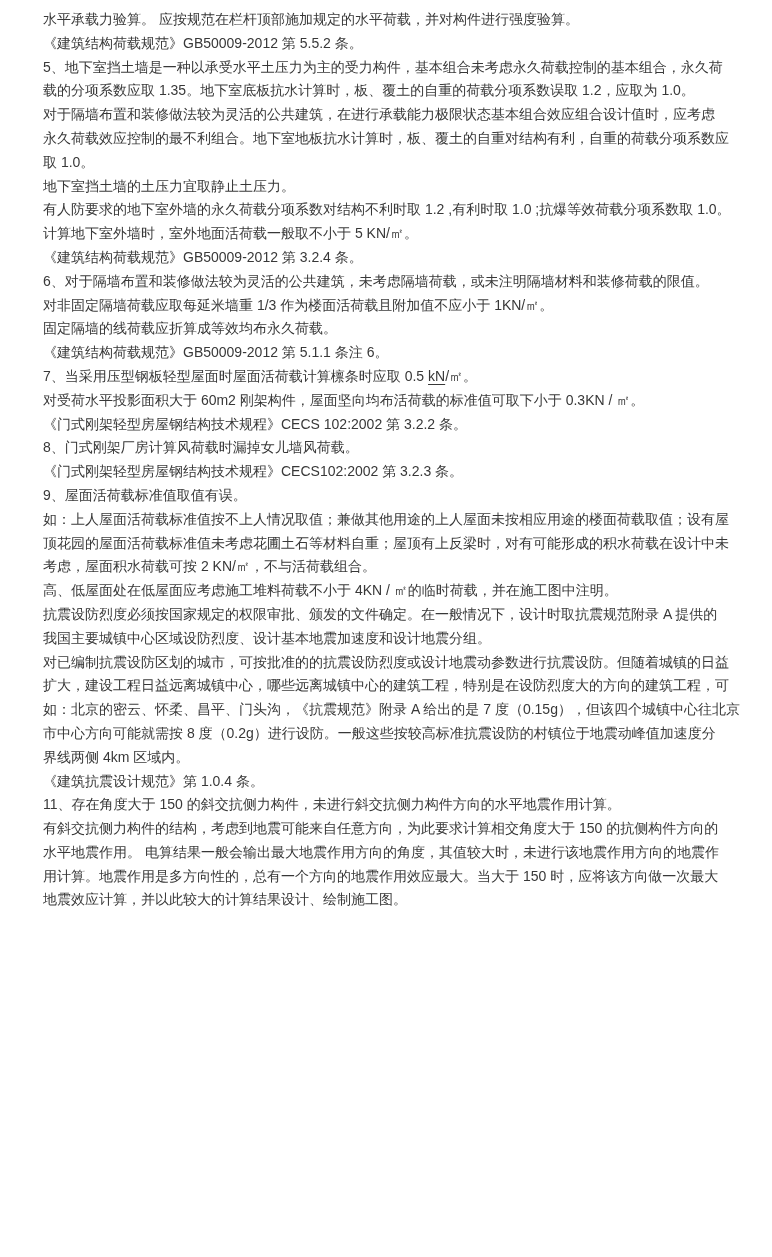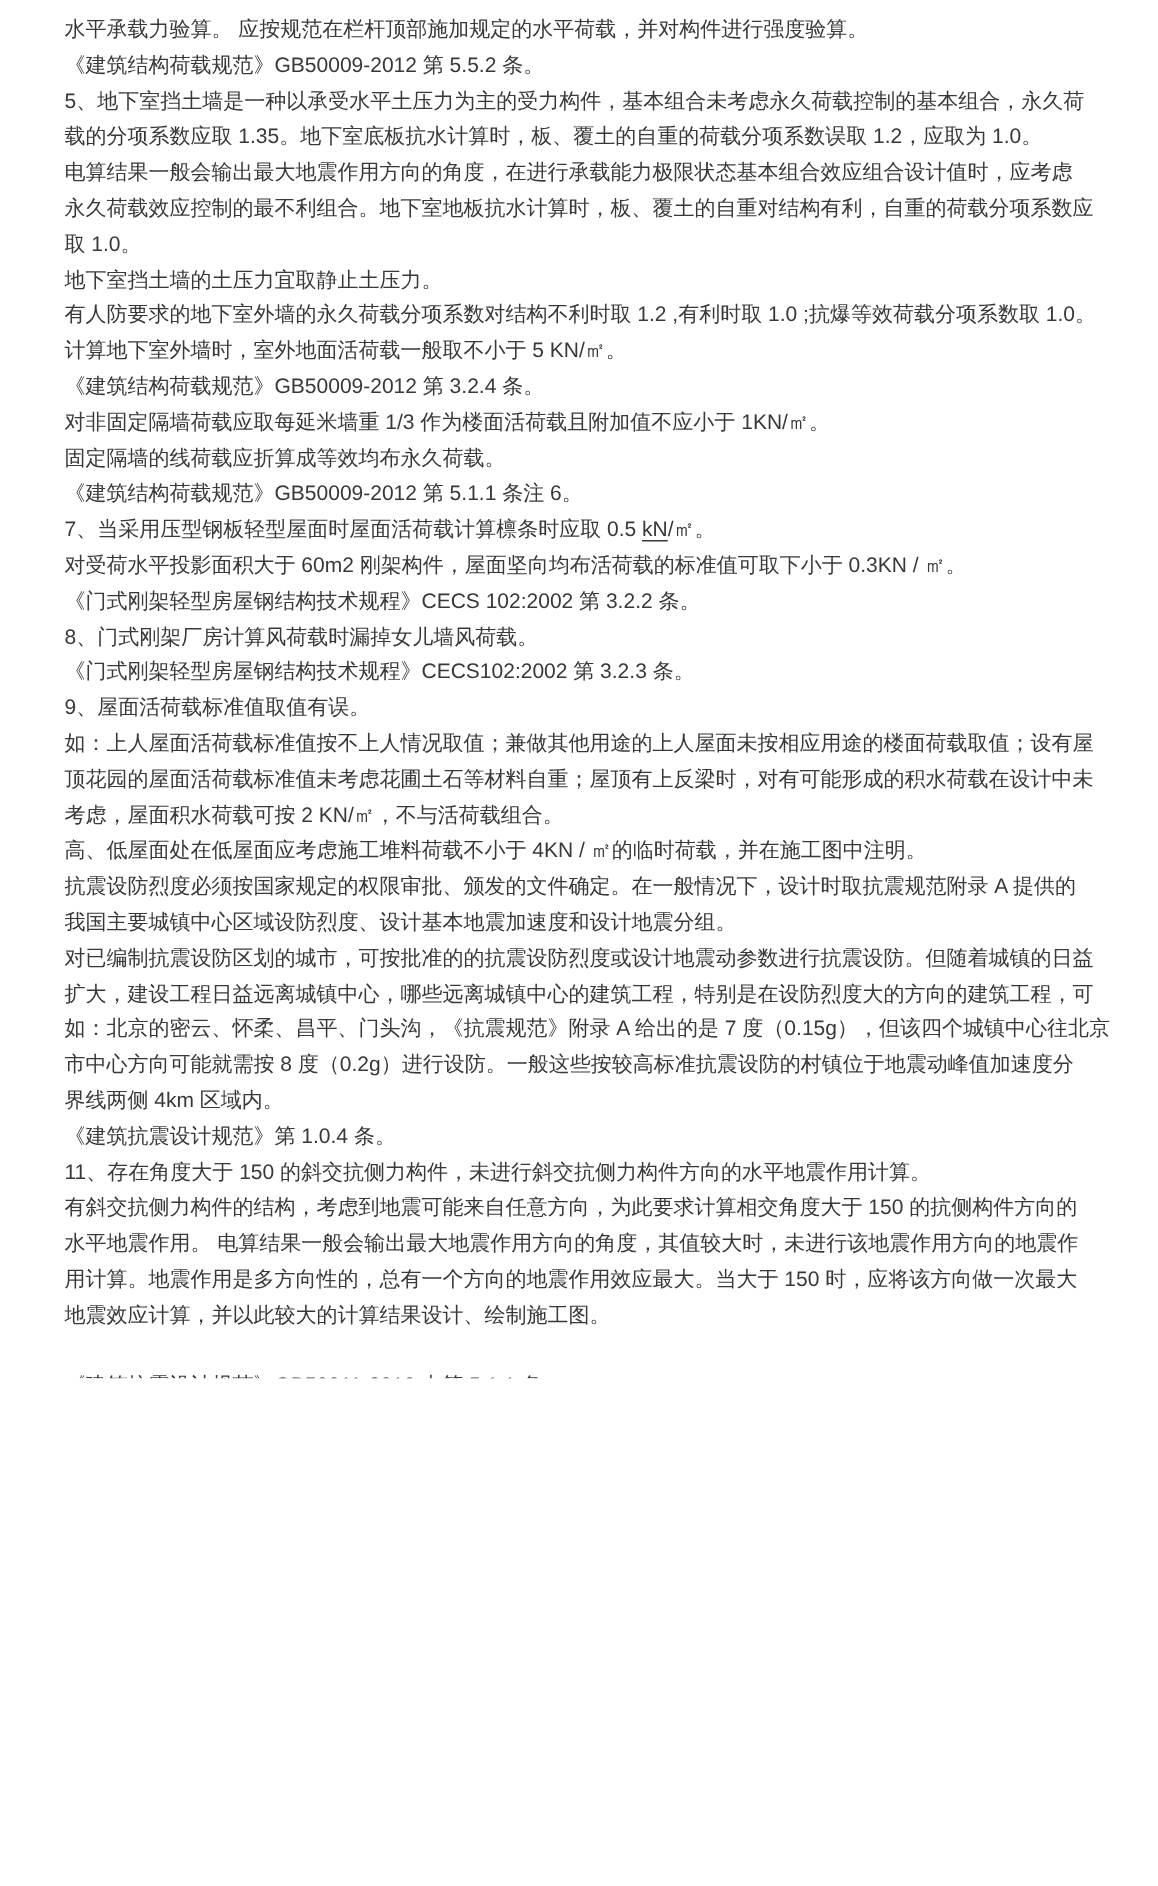--- a/index.html
+++ b/index.html
@@ -39,27 +39,28 @@
 </head>
 <body>
 
 <div class="page">
 
   <div id="textblock" class="textblock">
       <div class="line">水平承载力验算。 应按规范在栏杆顶部施加规定的水平荷载，并对构件进行强度验算。</div>
       <div class="line">《建筑结构荷载规范》GB50009-2012 第 5.5.2 条。</div>
       <div class="line">5、地下室挡土墙是一种以承受水平土压力为主的受力构件，基本组合未考虑永久荷载控制的基本组合，永久荷</div>
       <div class="line">载的分项系数应取 1.35。地下室底板抗水计算时，板、覆土的自重的荷载分项系数误取 1.2，应取为 1.0。</div>
-      <div class="line">电算结果一般会输出最大地震作用方向的角度，在进行承载能力极限状态基本组合效应组合设计值时，应考虑</div>
+      <div class="line">对于隔墙布置和装修做法较为灵活的公共建筑，在进行承载能力极限状态基本组合效应组合设计值时，应考虑</div>
       <div class="line">永久荷载效应控制的最不利组合。地下室地板抗水计算时，板、覆土的自重对结构有利，自重的荷载分项系数应</div>
       <div class="line">取 1.0。</div>
       <div class="line">地下室挡土墙的土压力宜取静止土压力。</div>
       <div class="line">有人防要求的地下室外墙的永久荷载分项系数对结构不利时取 1.2 ,有利时取 1.0 ;抗爆等效荷载分项系数取 1.0。</div>
       <div class="line">计算地下室外墙时，室外地面活荷载一般取不小于 5 KN/㎡。</div>
       <div class="line">《建筑结构荷载规范》GB50009-2012 第 3.2.4 条。</div>
+      <div class="line">6、对于隔墙布置和装修做法较为灵活的公共建筑，未考虑隔墙荷载，或未注明隔墙材料和装修荷载的限值。</div>
       <div class="line">对非固定隔墙荷载应取每延米墙重 1/3 作为楼面活荷载且附加值不应小于 1KN/㎡。</div>
       <div class="line">固定隔墙的线荷载应折算成等效均布永久荷载。</div>
       <div class="line">《建筑结构荷载规范》GB50009-2012 第 5.1.1 条注 6。</div>
       <div class="line"><span>7、当采用压型钢板轻型屋面时屋面活荷载计算檩条时应取 0.5 </span><span class="misspell">kN</span><span>/㎡。</span></div>
       <div class="line">对受荷水平投影面积大于 60m2 刚架构件，屋面坚向均布活荷载的标准值可取下小于 0.3KN / ㎡。</div>
       <div class="line">《门式刚架轻型房屋钢结构技术规程》CECS 102:2002 第 3.2.2 条。</div>
       <div class="line">8、门式刚架厂房计算风荷载时漏掉女儿墙风荷载。</div>
       <div class="line">《门式刚架轻型房屋钢结构技术规程》CECS102:2002 第 3.2.3 条。</div>
       <div class="line">9、屋面活荷载标准值取值有误。</div>
       <div class="line">如：上人屋面活荷载标准值按不上人情况取值；兼做其他用途的上人屋面未按相应用途的楼面荷载取值；设有屋</div>

